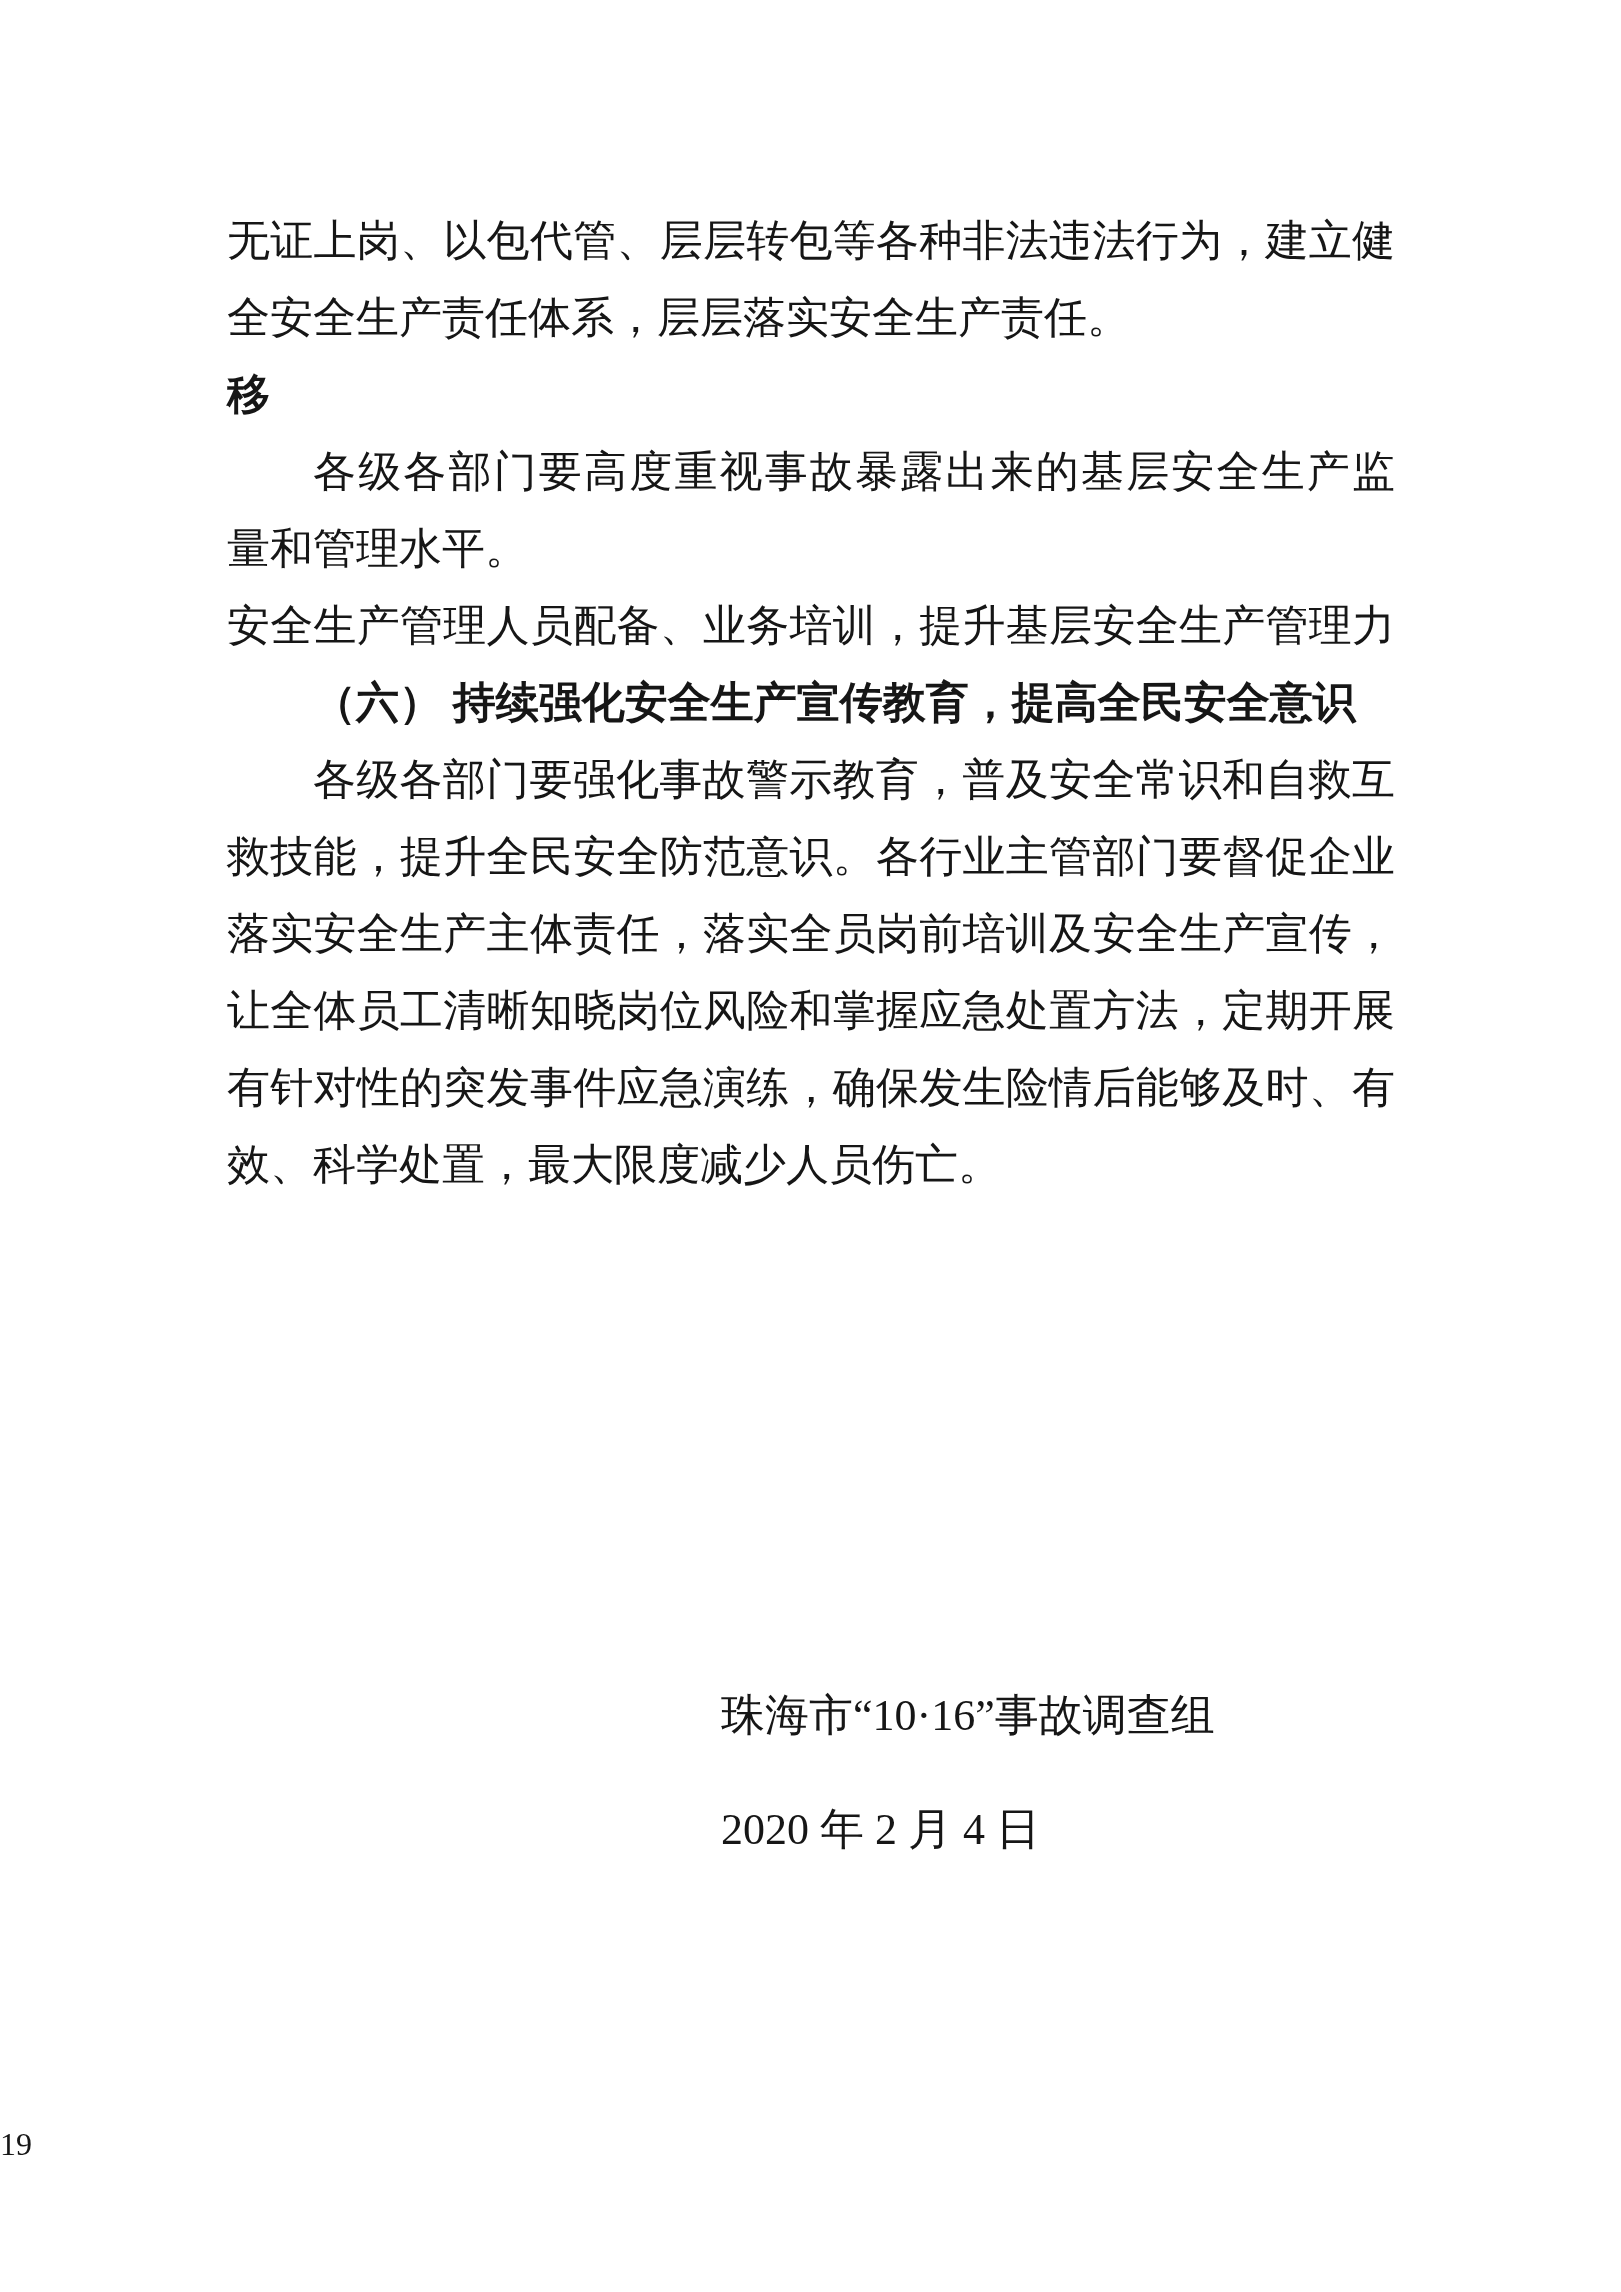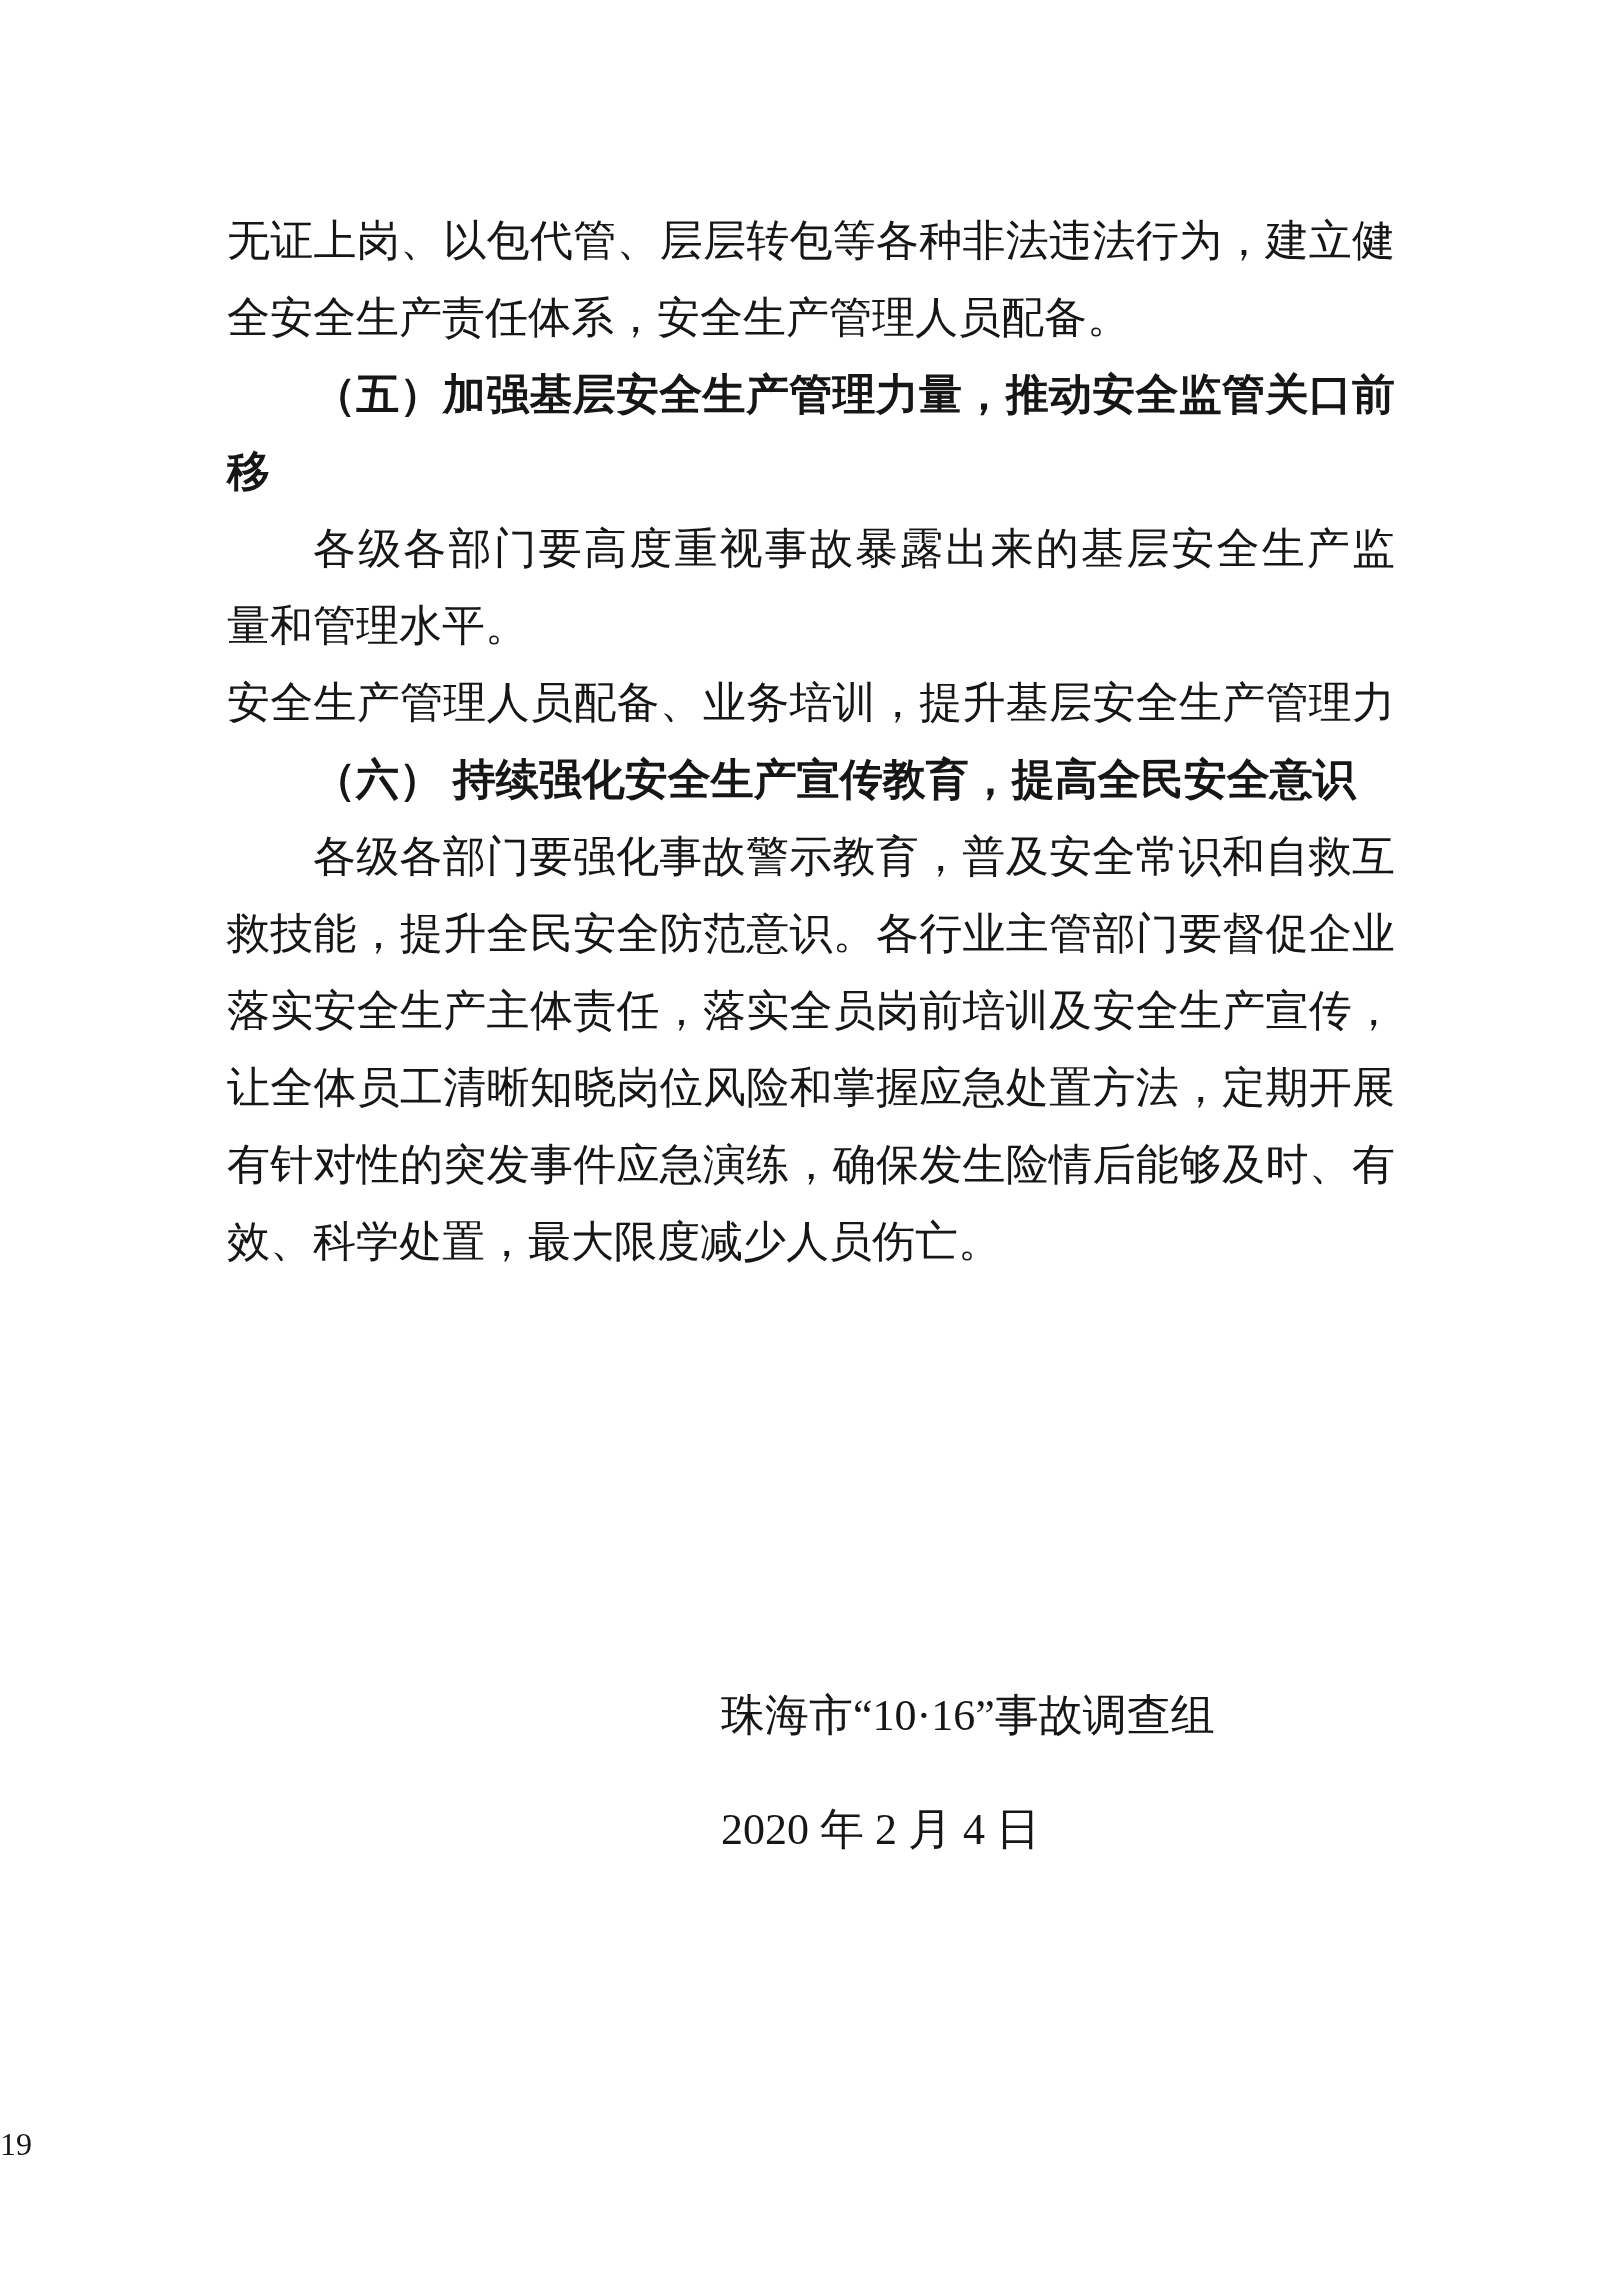--- a/index.html
+++ b/index.html
@@ -62,22 +62,21 @@
     line-height: 43px;
   }
 </style>
 </head>
 <body>
 
 <div class="page">
 
   <div class="text-area">
     <div class="line justify">无证上岗、以包代管、层层转包等各种非法违法行为，建立健</div>
-    <div class="line">全安全生产责任体系，安全生产管理人员配备。</div>
-    <div class="line heading indent justify">（五）加强基层安全生产管理力量，推动安全监管关口前</div>
+    <div class="line">全安全生产责任体系，层层落实安全生产责任。</div>
     <div class="line heading">移</div>
     <div class="line indent justify">各级各部门要高度重视事故暴露出来的基层安全生产监</div>
     <div class="line">量和管理水平。</div>
     <div class="line justify">安全生产管理人员配备、业务培训，提升基层安全生产管理力</div>
     <div class="line heading indent">（六） 持续强化安全生产宣传教育，提高全民安全意识</div>
     <div class="line indent justify">各级各部门要强化事故警示教育，普及安全常识和自救互</div>
     <div class="line justify">救技能，提升全民安全防范意识。各行业主管部门要督促企业</div>
     <div class="line justify">落实安全生产主体责任，落实全员岗前培训及安全生产宣传，</div>
     <div class="line justify">让全体员工清晰知晓岗位风险和掌握应急处置方法，定期开展</div>
     <div class="line justify">有针对性的突发事件应急演练，确保发生险情后能够及时、有</div>

